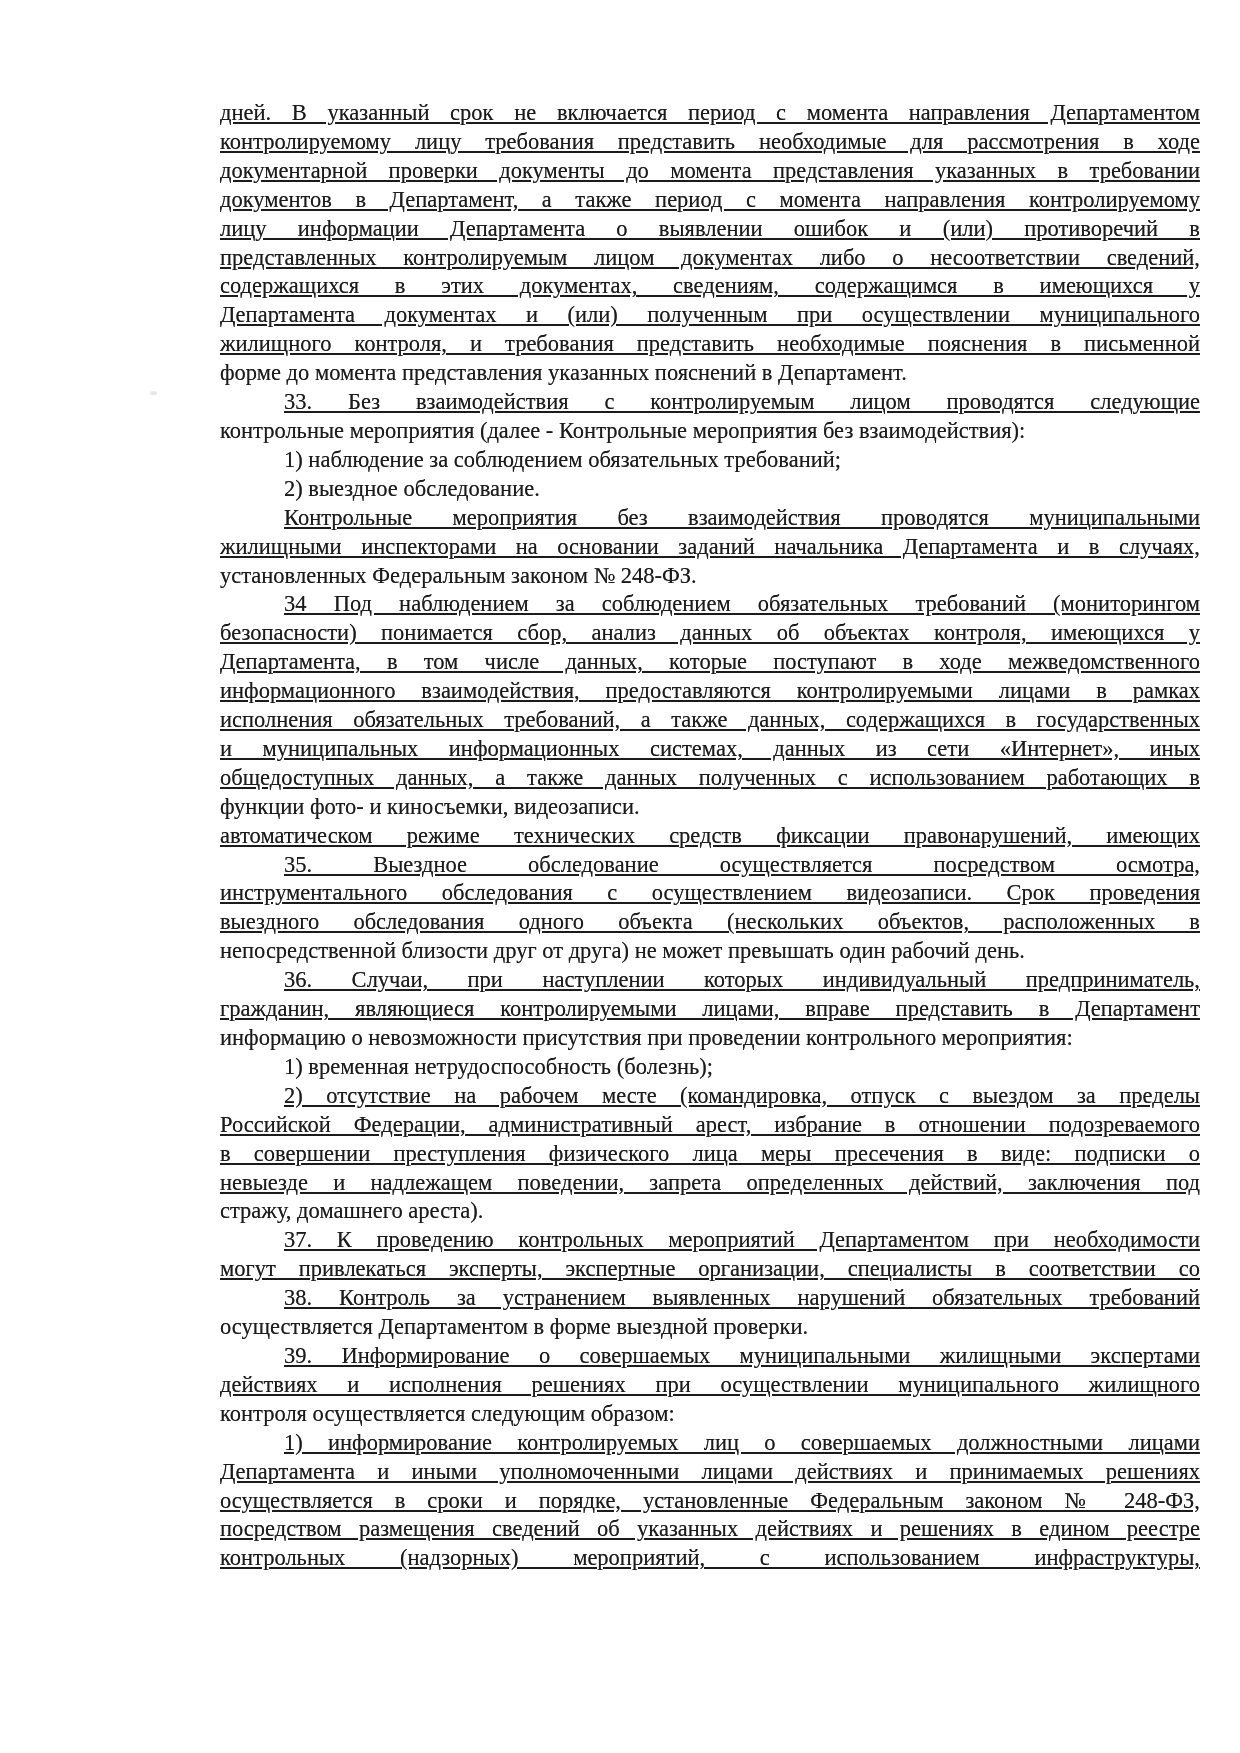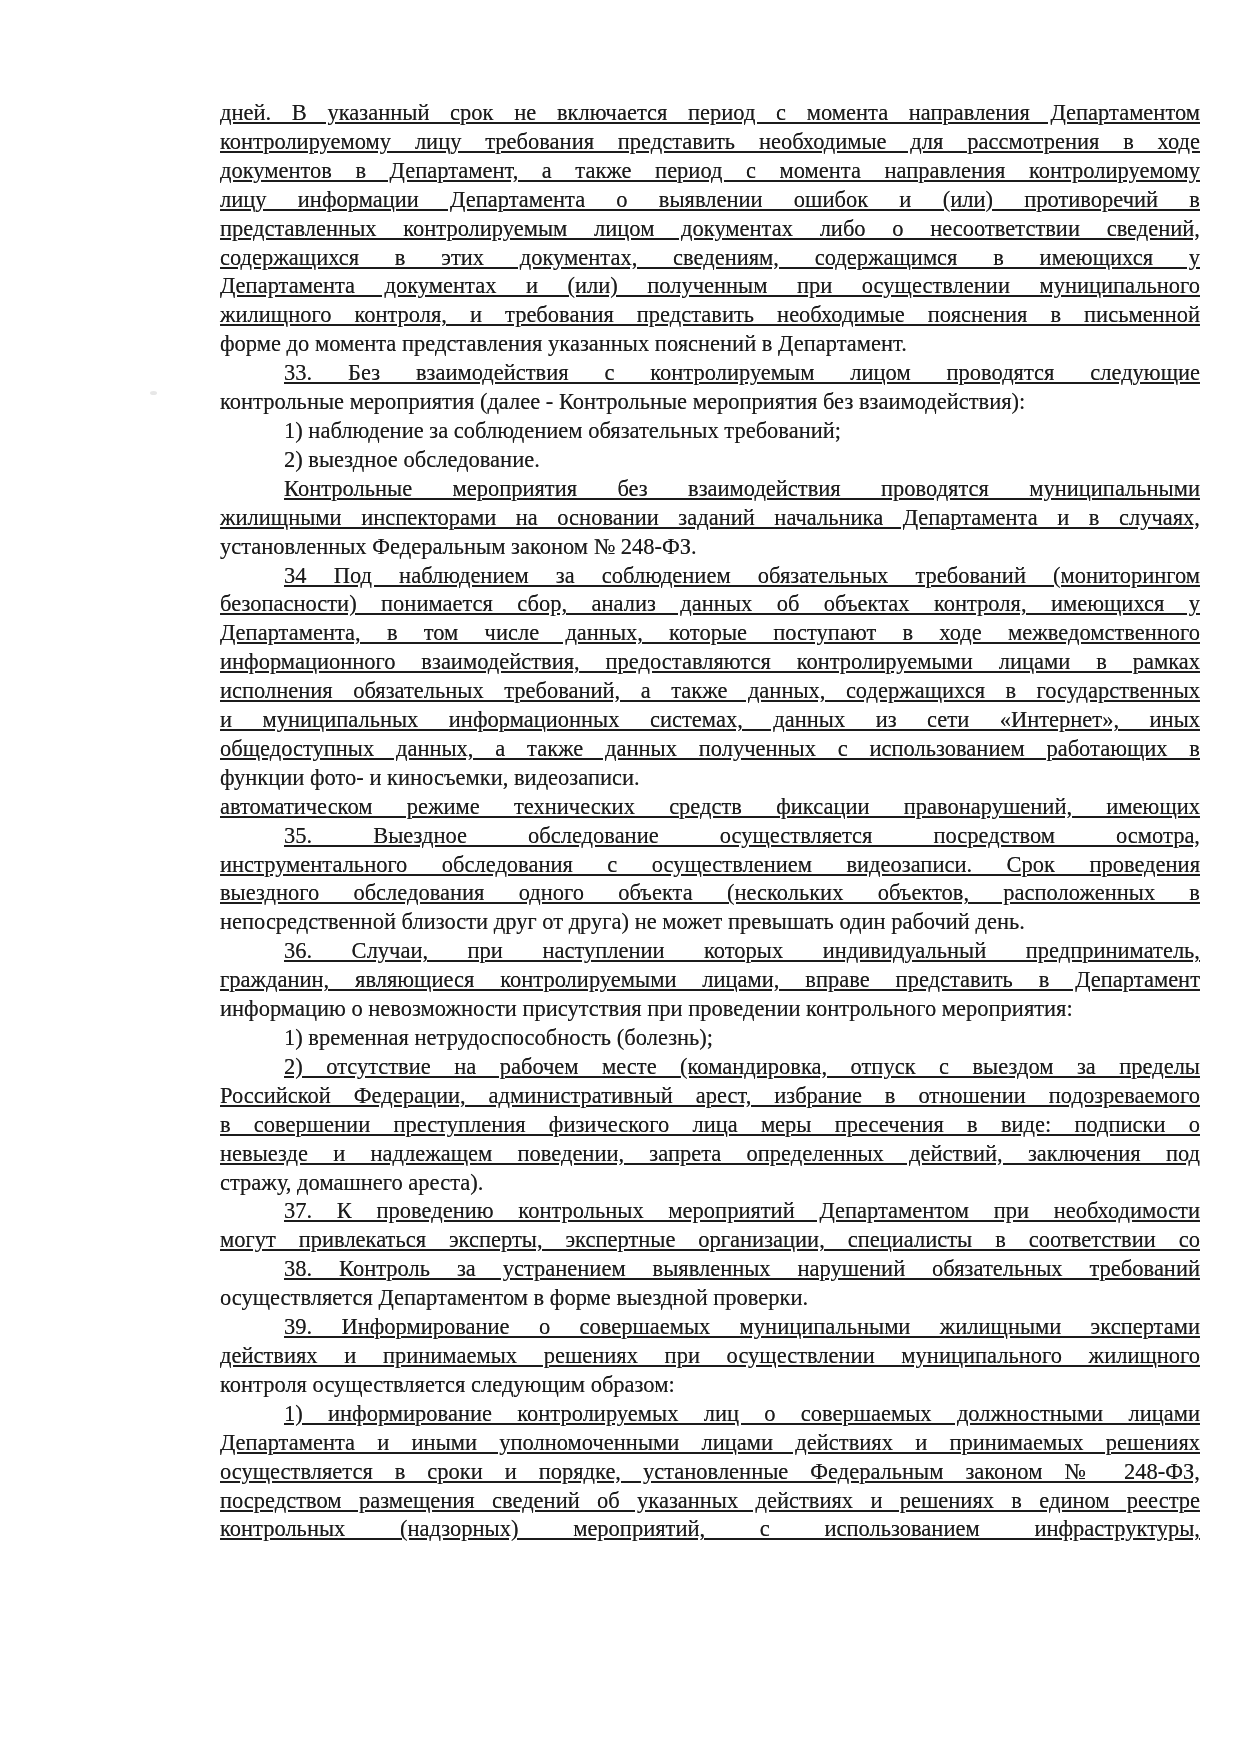--- a/index.html
+++ b/index.html
@@ -47,20 +47,21 @@
 </style>
 </head>
 <body>
 
 <div class="page">
   <div class="speck"></div>
   <div class="doc" id="doc-text">
       <div class="para">
         <div class="line jl">дней. В указанный срок не включается период с момента направления Департаментом</div>
         <div class="line jl">контролируемому лицу требования представить необходимые для рассмотрения в ходе</div>
+        <div class="line jl">документарной проверки документы до момента представления указанных в требовании</div>
         <div class="line jl">документов в Департамент, а также период с момента направления контролируемому</div>
         <div class="line jl">лицу информации Департамента о выявлении ошибок и (или) противоречий в</div>
         <div class="line jl">представленных контролируемым лицом документах либо о несоответствии сведений,</div>
         <div class="line jl">содержащихся в этих документах, сведениям, содержащимся в имеющихся у</div>
         <div class="line jl">Департамента документах и (или) полученным при осуществлении муниципального</div>
         <div class="line jl">жилищного контроля, и требования представить необходимые пояснения в письменной</div>
         <div class="line">форме до момента представления указанных пояснений в Департамент.</div>
       </div>
       <div class="para">
         <div class="line jl ind">33. Без взаимодействия с контролируемым лицом проводятся следующие</div>
@@ -112,21 +113,21 @@
       <div class="para">
         <div class="line jl ind">37. К проведению контрольных мероприятий Департаментом при необходимости</div>
         <div class="line jl">могут привлекаться эксперты, экспертные организации, специалисты в соответствии со</div>
       </div>
       <div class="para">
         <div class="line jl ind">38. Контроль за устранением выявленных нарушений обязательных требований</div>
         <div class="line">осуществляется Департаментом в форме выездной проверки.</div>
       </div>
       <div class="para">
         <div class="line jl ind">39. Информирование о совершаемых муниципальными жилищными экспертами</div>
-        <div class="line jl">действиях и принимаемых решениях при осуществлении муниципального жилищного</div>
+        <div class="line jl">действиях и исполнения решениях при осуществлении муниципального жилищного</div>
         <div class="line">контроля осуществляется следующим образом:</div>
       </div>
       <div class="para">
         <div class="line jl ind">1) информирование контролируемых лиц о совершаемых должностными лицами</div>
         <div class="line jl">Департамента и иными уполномоченными лицами действиях и принимаемых решениях</div>
         <div class="line jl">осуществляется в сроки и порядке, установленные Федеральным законом № 248-ФЗ,</div>
         <div class="line jl">посредством размещения сведений об указанных действиях и решениях в едином реестре</div>
         <div class="line jl">контрольных (надзорных) мероприятий, с использованием инфраструктуры,</div>
       </div>
     </div>

